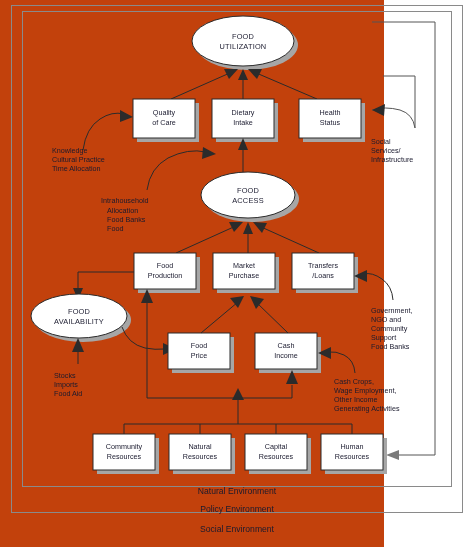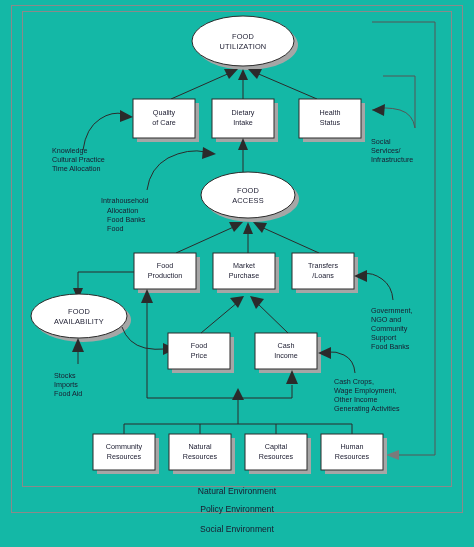--- a/index.html
+++ b/index.html
@@ -1,18 +1,18 @@
 <!DOCTYPE html>
 <html><head>
 <meta charset="utf-8">
 <style>
   html,body{margin:0;padding:0;background:#ffffff;}
   body{width:474px;height:547px;overflow:hidden;
        font-family:"Liberation Sans","DejaVu Sans",sans-serif;}
-  #stage{position:relative;width:474px;height:547px;background:#14b8a6;text-align:center;}
+  #stage{position:relative;width:384px;height:547px;background:#c2410c;text-align:center;}
   svg{display:block;}
   text{fill:#1a1a2e;font-family:"Liberation Sans","DejaVu Sans",sans-serif;}
   .nodelabel{font-size:7.2px;text-anchor:middle;}
   .ellipselabel{font-size:7.4px;text-anchor:middle;letter-spacing:.2px;}
   .annot{font-size:7.2px;text-anchor:start;}
   .annot-ind{font-size:7.2px;text-anchor:start;}
   .envlabel{font-size:8.6px;text-anchor:middle;}
   .frame{fill:none;stroke:#8a8a8a;stroke-width:1;}
   .boxshadow{fill:#a6a6a6;stroke:none;}
   .boxmain{fill:#ffffff;stroke:#2b2b2b;stroke-width:1;}

